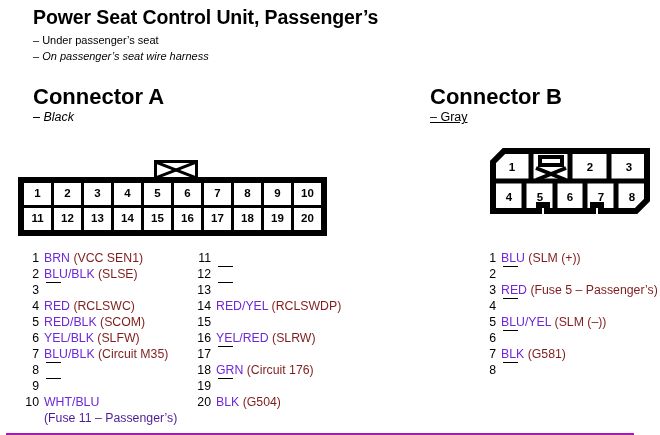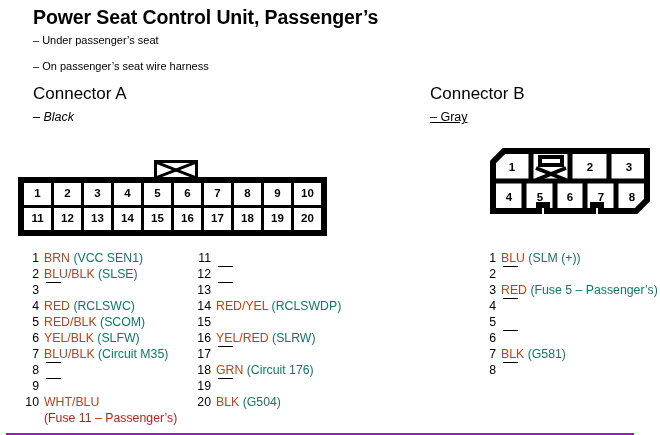--- a/index.html
+++ b/index.html
@@ -37,26 +37,26 @@
     letter-spacing: -0.1px;
     white-space: nowrap;
   }
   .subline {
     position: absolute;
     left: 27px;
     font-size: 11px;
     white-space: nowrap;
   }
   .subline-1 { top: 34px; }
-  .subline-2 { top: 60px; }
+  .subline-2 { top: 50px; font-style: italic; }
 
   .conn-head {
     position: absolute;
-    font-size: 17px;
-    font-weight: normal;
+    font-size: 22px;
+    font-weight: bold;
     white-space: nowrap;
   }
   .conn-sub {
     position: absolute;
     font-size: 12.5px;
     white-space: nowrap;
   }
   #connA-head { left: 27px; top: 84px; }
   #connA-sub  { left: 27px; top: 110px; font-style: italic; }
   #connB-head { left: 424px; top: 84px; }
@@ -154,33 +154,33 @@
   .pinrow.wrap { height: auto; display: block; }
   .pinnum {
     display: inline-block;
     width: 19px;
     text-align: right;
     flex: 0 0 auto;
   }
   .pinval {
     margin-left: 5px;
   }
-  .wire { color: #c2410c; }
-  .circuit { color: #0f766e; }
+  .wire { color: #6d28d9; }
+  .circuit { color: #7f1d1d; }
   .emdash {
     display: inline-block;
     margin-left: 7px;
     width: 15px;
     border-top: 1.6px solid #000;
     vertical-align: 4px;
   }
   .contline {
     display: block;
     margin-left: 24px;
-    color: #b91c1c;
+    color: #4c1d95;
     white-space: nowrap;
   }
 </style>
 </head>
 <body>
 
 <div class="page">
 
   <div class="title">Power Seat Control Unit, Passenger’s</div>
   <div class="subline subline-1">– Under passenger’s seat</div>
@@ -349,20 +349,21 @@
       <div class="pinrow">
         <span class="pinnum">3</span>
         <span class="pinval"><span class="wire">RED</span><span class="circuit"> (Fuse 5 – Passenger’s)</span></span>
       </div>
       <div class="pinrow">
         <span class="pinnum">4</span>
         <span class="emdash"></span>
       </div>
       <div class="pinrow">
         <span class="pinnum">5</span>
+        <span class="pinval"><span class="wire">BLU/YEL</span><span class="circuit"> (SLM (–))</span></span>
       </div>
       <div class="pinrow">
         <span class="pinnum">6</span>
         <span class="emdash"></span>
       </div>
       <div class="pinrow">
         <span class="pinnum">7</span>
         <span class="pinval"><span class="wire">BLK</span><span class="circuit"> (G581)</span></span>
       </div>
       <div class="pinrow">

